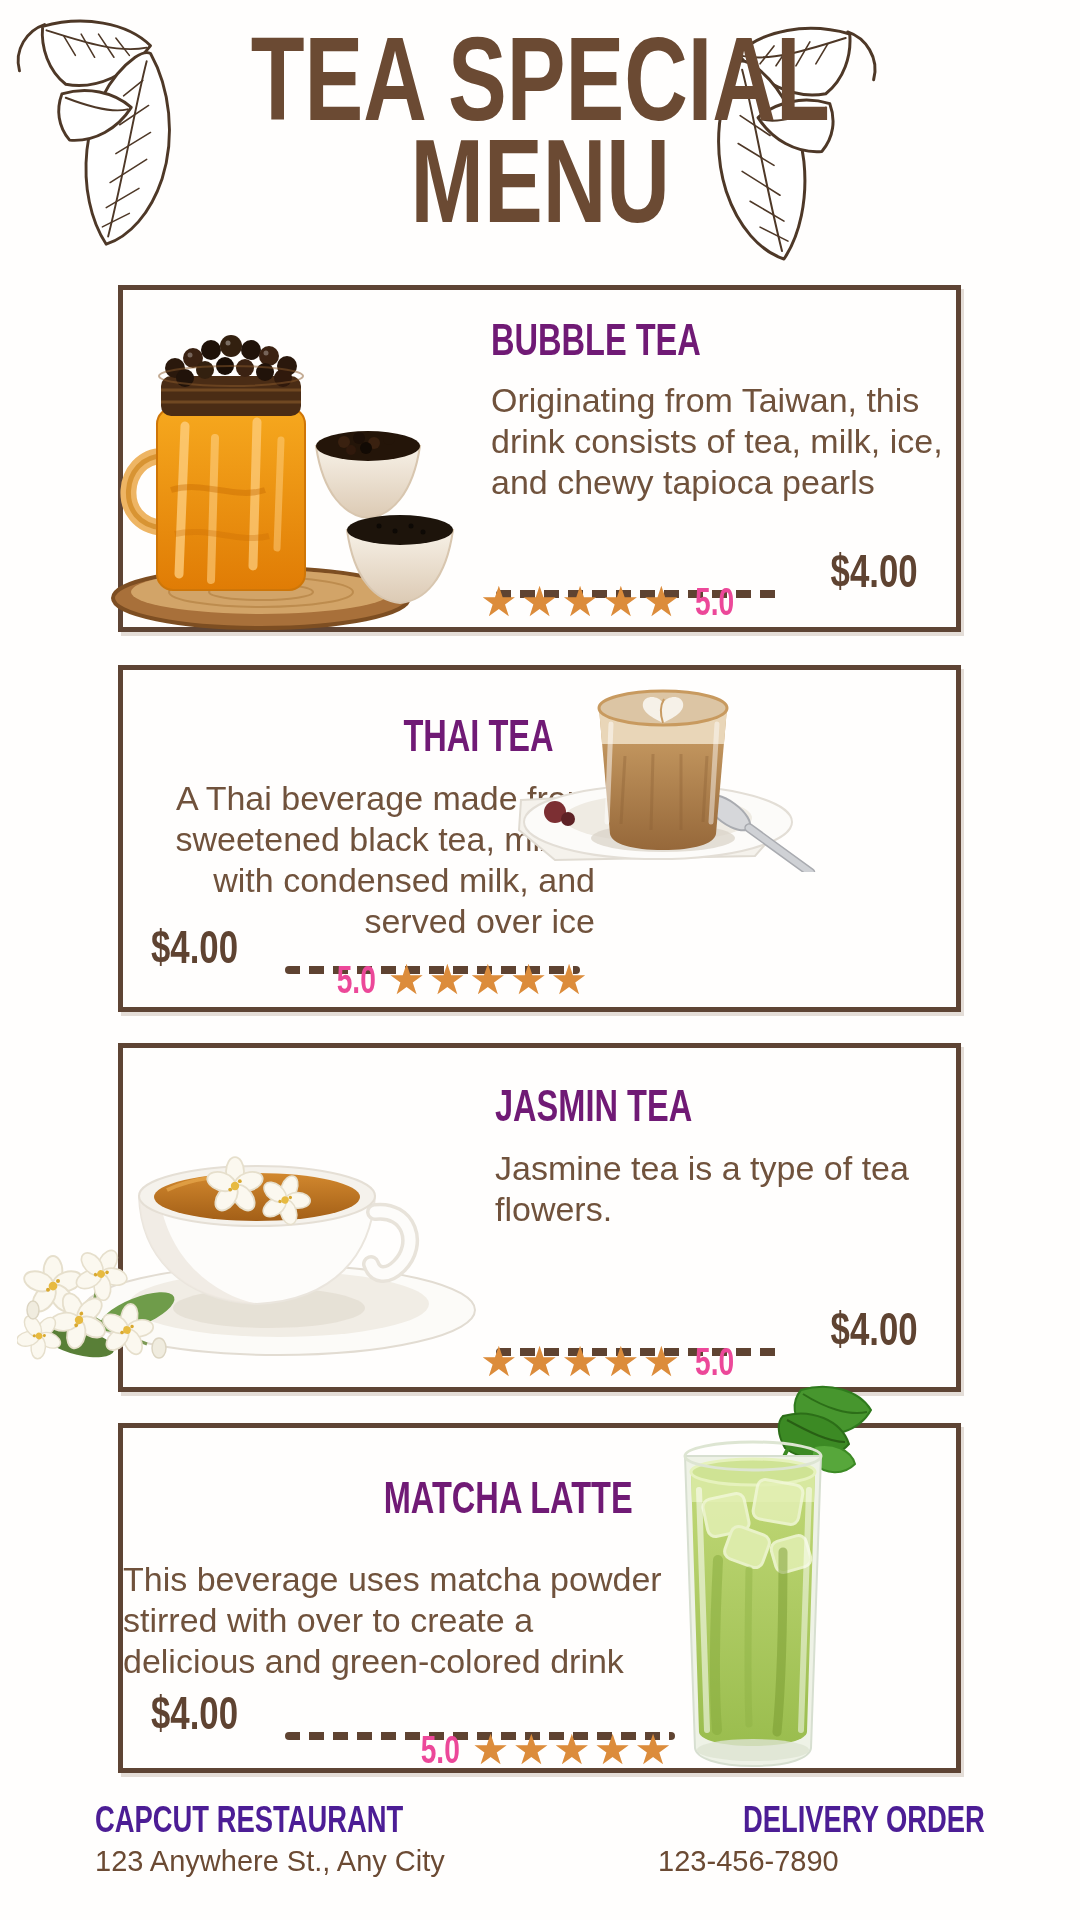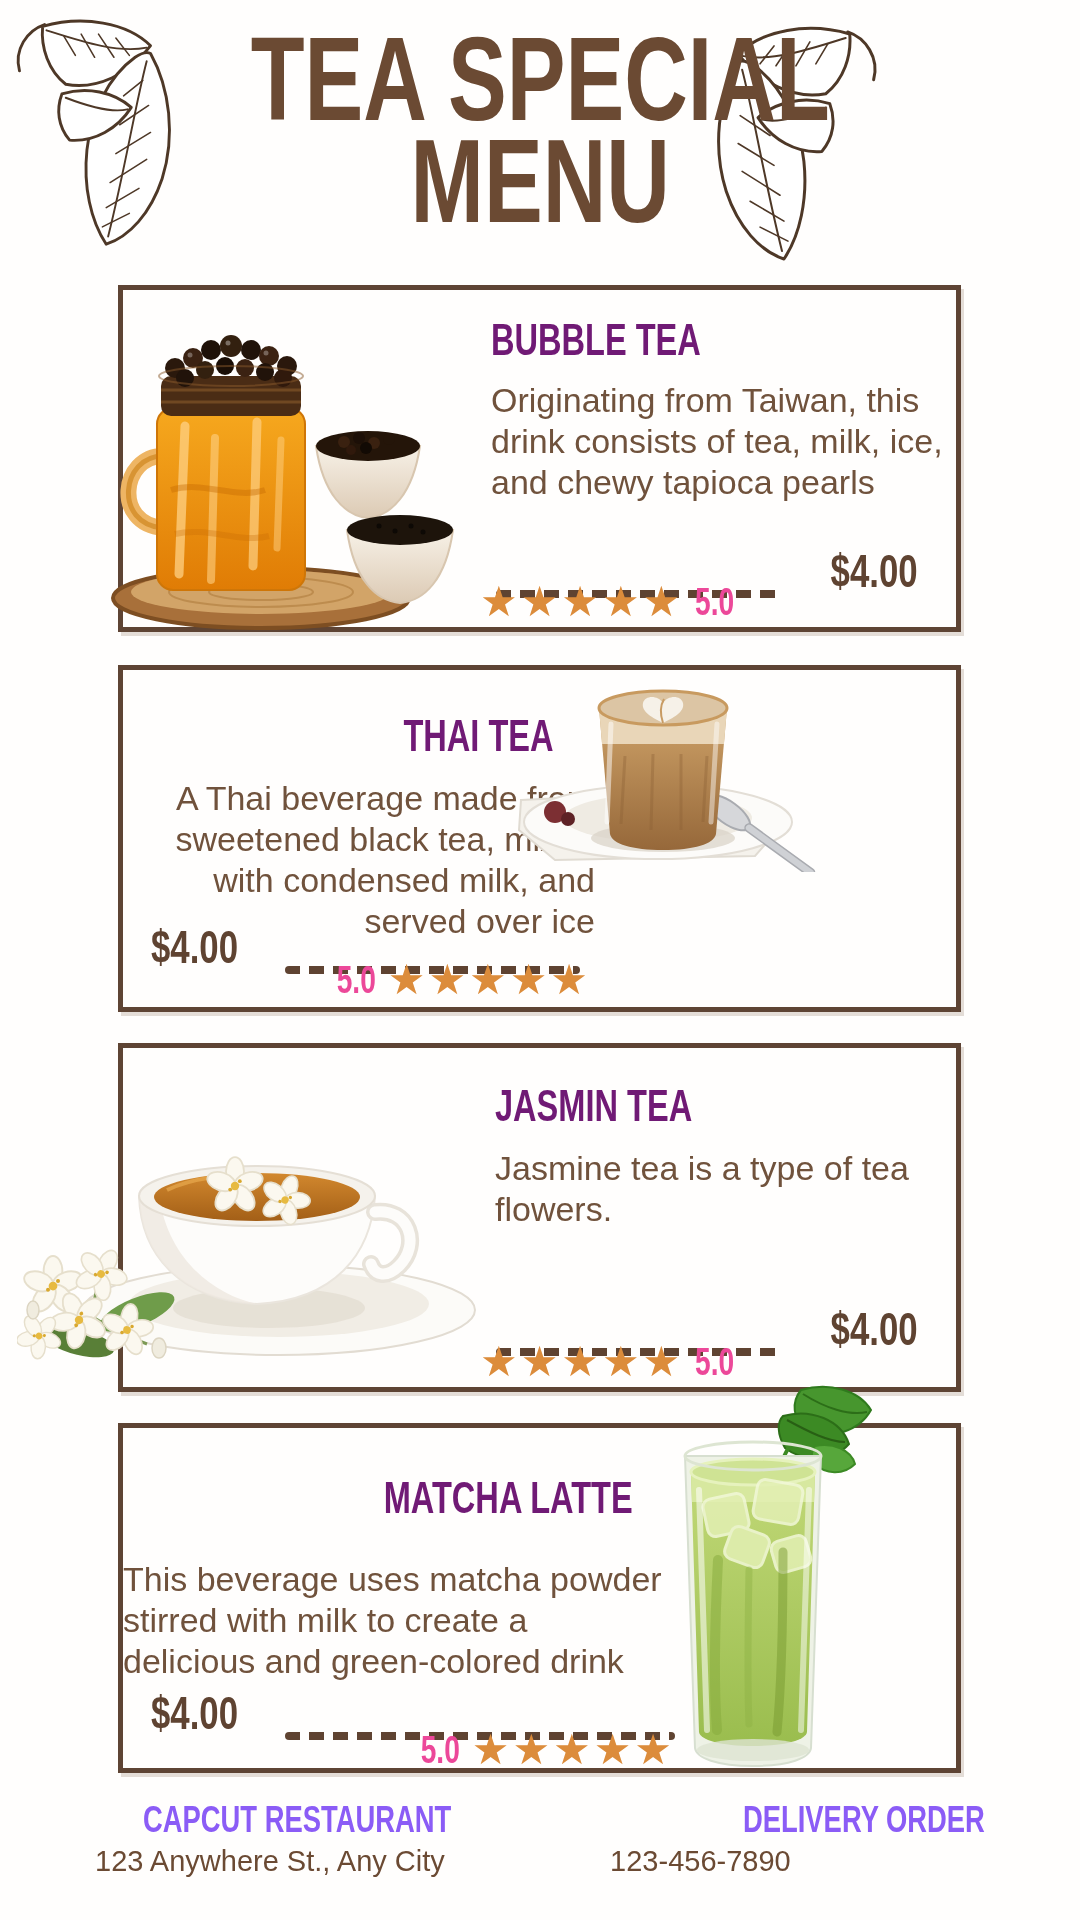--- a/index.html
+++ b/index.html
@@ -60,21 +60,21 @@
   .stars-row{position:absolute;display:flex;align-items:center;gap:12px;height:44px;z-index:2;}
   .s-c1{left:357px;top:290px;}
   .s-c2{left:28px;width:440px;top:288px;justify-content:flex-end;}
   .s-c3{left:357px;top:292px;}
   .s-c4{left:28px;width:524px;top:300px;justify-content:flex-end;}
   .stars{font-size:42px;letter-spacing:3px;color:#dc8c3b;line-height:42px;}
   .rating{font-size:38px;font-weight:bold;color:#ec4899;}
 
   .footer-left{position:absolute;left:95px;top:1798px;text-align:left;}
   .footer-right{position:absolute;right:95px;top:1798px;}
-  .footer-title{font-size:37px;font-weight:bold;color:#8b5cf6;line-height:44px;margin-left:48px;}
+  .footer-title{font-size:37px;font-weight:bold;color:#4c1d95;line-height:44px;}
   .footer-sub{font-size:29px;color:#6b4a33;line-height:38px;}
 </style>
 </head>
 <body>
 
 <div class="page">
 
   <svg class="leaf leaf-left" viewBox="0 0 220 245">
     <g fill="#ffffff" stroke="#4e3827" stroke-width="3" stroke-linejoin="round" stroke-linecap="round">
       <path d="M14,60 C8,38 22,18 40,12" fill="none"></path>
@@ -313,21 +313,21 @@
       <path d="M150,172 C150,240 148,310 144,352" stroke="#78992f" stroke-width="9" opacity=".5" fill="none" stroke-linecap="round"></path>
       <path d="M116,190 C115,250 114,300 116,344" stroke="#8fb244" stroke-width="7" opacity=".45" fill="none" stroke-linecap="round"></path>
       <path d="M66,110 L74,350" stroke="#ffffff" stroke-width="6" opacity=".55" stroke-linecap="round"></path>
       <path d="M176,110 L168,350" stroke="#ffffff" stroke-width="6" opacity=".5" stroke-linecap="round"></path>
       <ellipse cx="120" cy="76" rx="68" ry="14" fill="none" stroke="#dde5d2" stroke-width="3"></ellipse>
       <ellipse cx="120" cy="370" rx="56" ry="11" fill="#dde3d2" opacity=".8"></ellipse>
     </svg>
     <h2 class="item-title t-c4"><span class="cond o-center">MATCHA LATTE</span></h2>
     <p class="desc d-c4">
       <span class="line" style="display:block">This beverage uses matcha powder</span>
-      <span class="line" style="display:block">stirred with milk to create a</span>
+      <span class="line" style="display:block">stirred with over to create a</span>
       <span class="line" style="display:block">delicious and green-colored drink</span>
     </p>
     <div class="price-row p-c4">
       <div class="price"><span class="cond o-left">$4.00</span></div>
       <div class="dashes"></div>
     </div>
     <div class="stars-row s-c4">
       <span class="rating"><span class="cond o-right">5.0</span></span>
       <span class="stars">★★★★★</span>
     </div>

